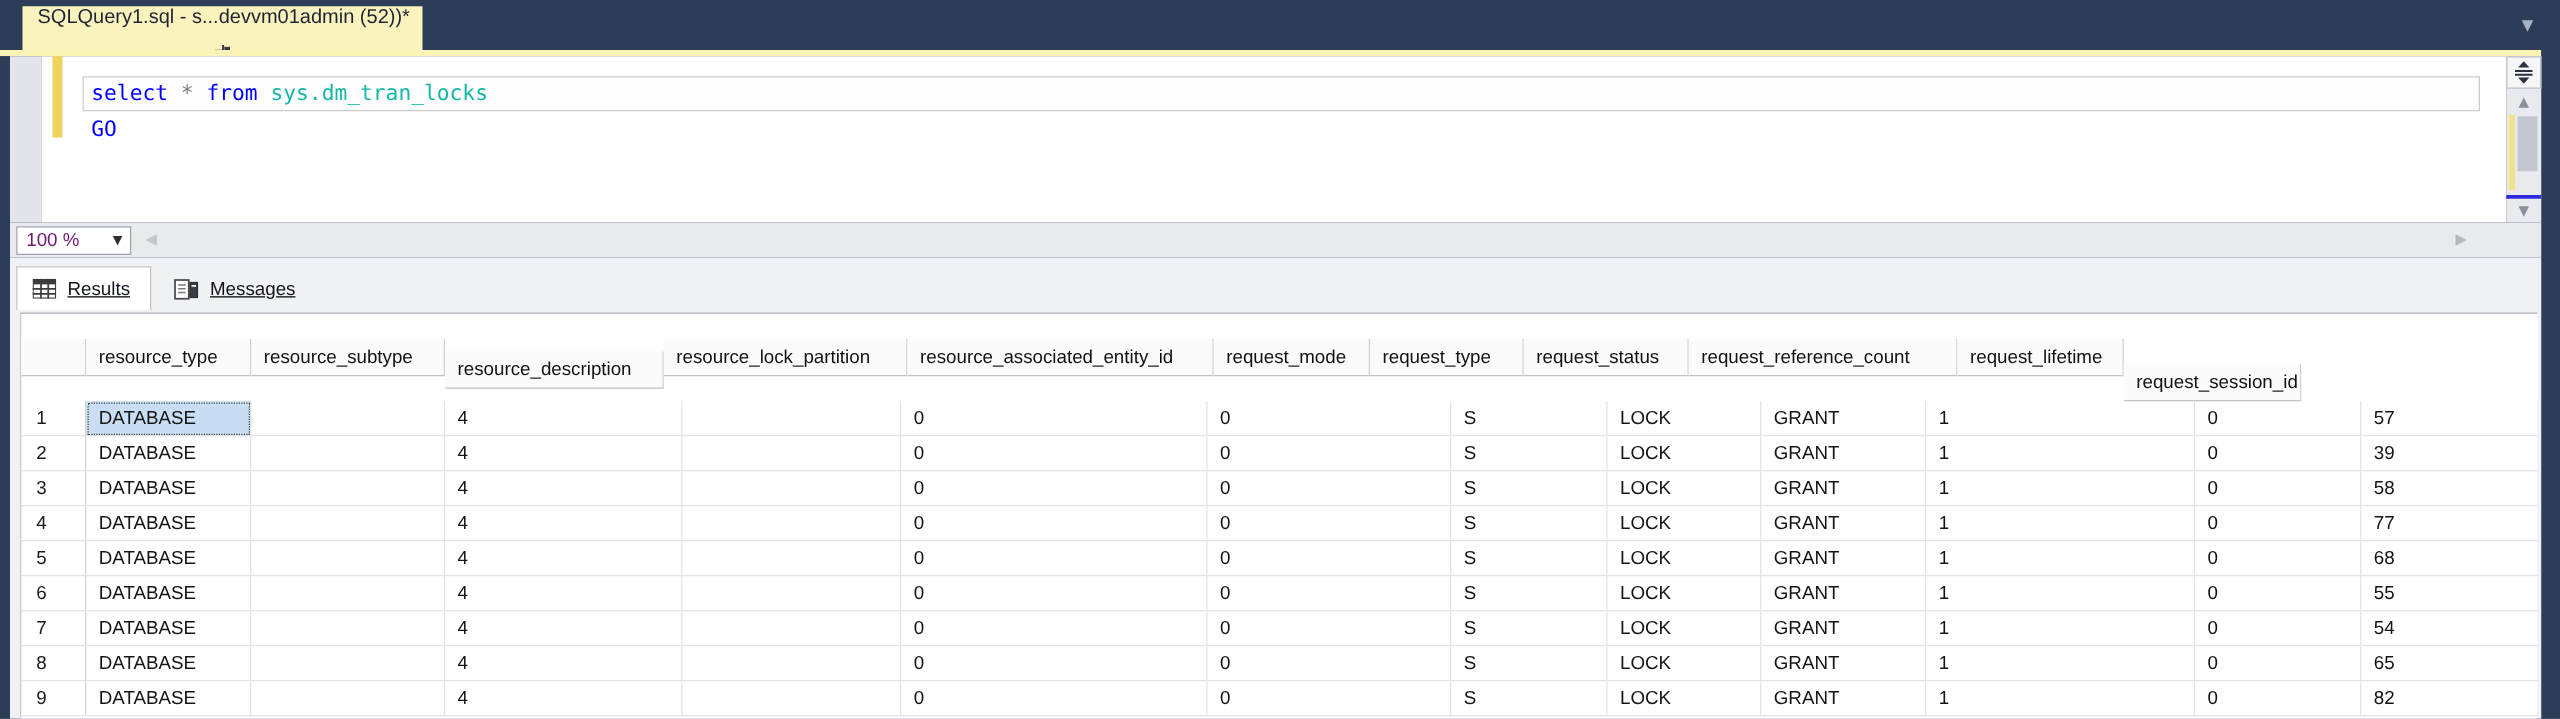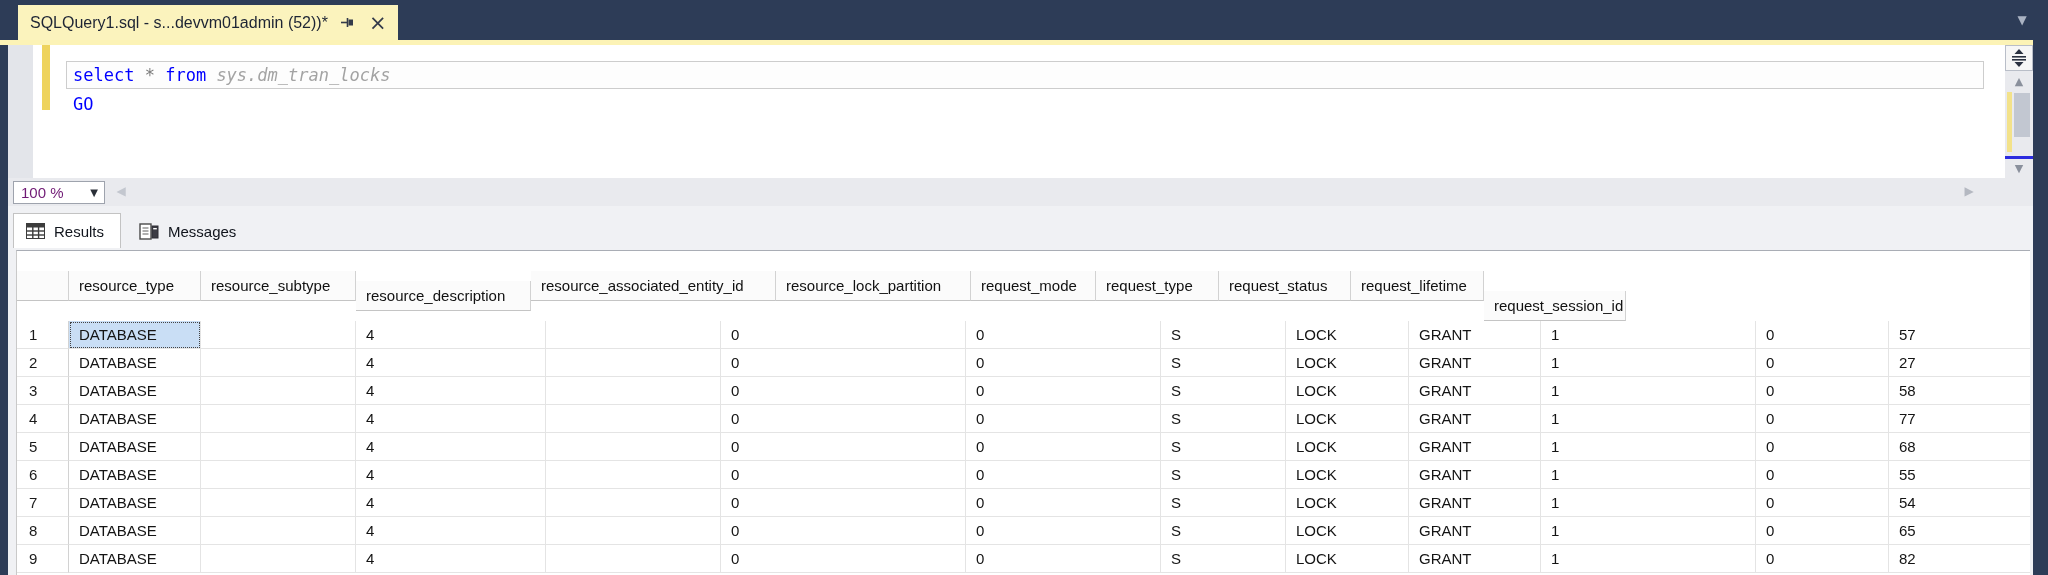--- a/index.html
+++ b/index.html
@@ -3,21 +3,21 @@
 <meta charset="utf-8">
 <style>
   * { margin:0; padding:0; box-sizing:border-box; }
   html,body { width:2048px; height:575px; overflow:hidden; }
   body { font-family:"Liberation Sans", sans-serif; position:relative; background:#2d3c57; }
   .abs { position:absolute; }
 
   
   .tabstrip { left:0; top:0; width:2048px; height:40px; background:#2d3c57; }
   .doc-tab { left:18px; top:5px; height:35px; background:#fbf3bd; display:flex; align-items:center;
-             padding:0 10px 0 12px; gap:10px; cursor:pointer; }
+             padding:0 10px 0 12px; gap:10px; cursor:pointer;flex-direction:column; }
   .doc-tab .title { font-size:16px; color:#1d2434; white-space:nowrap; }
   .tab-icon-btn { display:flex; align-items:center; justify-content:center; width:20px; height:20px; color:#3a4254; }
   .close-glyph { font-size:21px; line-height:20px; color:#333a4a; font-family:"DejaVu Sans", sans-serif; }
   .docwell-dropdown { left:2010px; top:13px; width:24px; height:16px; color:#aab3c3;
                       font-size:12px; font-family:"DejaVu Sans", sans-serif; text-align:center; cursor:pointer; }
   .yellow-line { left:0; top:40px; width:2033px; height:5px; background:#fcf3b6; }
 
   
   .edge-left  { left:0; top:45px; width:8px; height:530px; background:#2d3c57; }
   .edge-right { left:2033px; top:40px; width:15px; height:535px; background:#2d3c57; }
@@ -49,21 +49,21 @@
                   display:flex; align-items:center; cursor:pointer; }
   .zoom-control .zlabel { font-size:15px; color:#701a75; padding-left:7px; flex:1; }
   .zoom-control .zarrow { font-size:10px; color:#2a2f38; padding-right:6px; font-family:"DejaVu Sans", sans-serif; }
   .h-left  { left:112px; top:184px; width:18px; height:16px; color:#c3c7cf; font-size:12px; text-align:center;
              font-family:"DejaVu Sans", sans-serif; cursor:pointer; }
   .h-right { left:1960px; top:184px; width:18px; height:16px; color:#b4b8c1; font-size:12px; text-align:center;
              font-family:"DejaVu Sans", sans-serif; cursor:pointer; }
 
   
   .results-pane { left:8px; top:206px; width:2025px; height:369px; background:#f0f1f4; }
-  .rtab { top:213px; height:35px; display:flex; align-items:center; gap:9px; padding:0 16px 0 12px; cursor:pointer; }
+  .rtab { top:213px; height:35px; display:flex; align-items:center; gap:9px; padding:0 16px 0 12px; cursor:pointer;text-decoration:underline; }
   .rtab .rlabel { font-size:15px; color:#10141c; white-space:nowrap; }
   .rtab-results { left:13px; background:#ffffff; border:1px solid #c3c3c3; border-bottom:none; z-index:2; }
   .rtab-messages { left:127px; top:215px; height:33px; }
 
   
   .grid { left:16px; top:250px; width:2014px; height:325px; background:#ffffff;
           border-top:1px solid #a9adb5; border-left:1px solid #c9c9c9; overflow:hidden; }
   .grow { display:flex;align-items:center; }
   .gcell { flex:none; overflow:hidden; white-space:nowrap; font-size:15px; color:#141414;
            padding:0 6px 0 10px; display:flex; align-items:center; }
@@ -96,21 +96,21 @@
 <div class="abs docwell-dropdown">▼</div>
 <div class="abs yellow-line"></div>
 
 <div class="abs edge-left"></div>
 <div class="abs edge-right"></div>
 
 <div class="abs gutter"></div>
 <div class="abs editor"></div>
 <div class="abs change-bar"></div>
 <div class="abs stmt-box"></div>
-<div class="abs code-line code-line-0"><span style="color: rgb(0, 0, 255);">select</span><span style="color: rgb(0, 0, 0);"> </span><span style="color: rgb(122, 122, 122);">*</span><span style="color: rgb(0, 0, 0);"> </span><span style="color: rgb(0, 0, 255);">from</span><span style="color: rgb(0, 0, 0);"> </span><span style="color: #a3a3a3; font-style: italic;">sys.dm_tran_locks</span></div>
+<div class="abs code-line code-line-0"><span style="color: rgb(0, 0, 255);">select</span><span style="color: rgb(0, 0, 0);"> </span><span style="color: rgb(122, 122, 122);">*</span><span style="color: rgb(0, 0, 0);"> </span><span style="color: rgb(0, 0, 255);">from</span><span style="color: rgb(0, 0, 0);"> </span><span style="color: #14b8a6;">sys.dm_tran_locks</span></div>
 <div class="abs code-line code-line-1"><span style="color: rgb(0, 0, 255);">GO</span></div>
 
 <div class="abs vscroll"></div>
 <div class="abs split-btn">
   <svg width="16" height="18" viewBox="0 0 16 18">
     <g fill="#2a3140">
       <polygon points="8,0 12.5,5 3.5,5"></polygon>
       <rect x="1" y="7" width="14" height="1.6"></rect>
       <rect x="1" y="10" width="14" height="1.6"></rect>
       <polygon points="8,18 12.5,13 3.5,13"></polygon>
@@ -158,25 +158,26 @@
   </span>
   <span class="rlabel">Messages</span>
 </div>
 
 <div class="abs grid">
     <div class="grow ghead">
       <div class="gcell" style="width: 52px;"></div>
       <div class="gcell" style="width: 132px;">resource_type</div>
       <div class="gcell" style="width: 155px;">resource_subtype</div>
       <div class="gcell" style="width: 175px; margin-top: 20px;">resource_description</div>
+      <div class="gcell" style="width: 195px;">resource_lock_partition</div>
       <div class="gcell" style="width: 245px;">resource_associated_entity_id</div>
-      <div class="gcell" style="width: 195px;">resource_lock_partition</div>
       <div class="gcell" style="width: 125px;">request_mode</div>
       <div class="gcell" style="width: 123px;">request_type</div>
       <div class="gcell" style="width: 132px;">request_status</div>
+      <div class="gcell" style="width: 215px;">request_reference_count</div>
       <div class="gcell" style="width: 133px;">request_lifetime</div>
       <div class="gcell" style="width: 142px; margin-top: 40px;">request_session_id</div>
     </div>
     <div class="grow gbody">
       <div class="gcell rownum" style="width: 52px;">1</div>
       <div class="gcell sel" style="width: 132px;">DATABASE</div>
       <div class="gcell" style="width: 155px;"></div>
       <div class="gcell" style="width: 190px;">4</div>
       <div class="gcell" style="width: 175px;"></div>
       <div class="gcell" style="width: 245px;">0</div>
@@ -194,21 +195,21 @@
       <div class="gcell" style="width: 155px;"></div>
       <div class="gcell" style="width: 190px;">4</div>
       <div class="gcell" style="width: 175px;"></div>
       <div class="gcell" style="width: 245px;">0</div>
       <div class="gcell" style="width: 195px;">0</div>
       <div class="gcell" style="width: 125px;">S</div>
       <div class="gcell" style="width: 123px;">LOCK</div>
       <div class="gcell" style="width: 132px;">GRANT</div>
       <div class="gcell" style="width: 215px;">1</div>
       <div class="gcell" style="width: 133px;">0</div>
-      <div class="gcell" style="width: 142px;">27</div>
+      <div class="gcell" style="width: 142px;">39</div>
     </div>
     <div class="grow gbody">
       <div class="gcell rownum" style="width: 52px;">3</div>
       <div class="gcell" style="width: 132px;">DATABASE</div>
       <div class="gcell" style="width: 155px;"></div>
       <div class="gcell" style="width: 190px;">4</div>
       <div class="gcell" style="width: 175px;"></div>
       <div class="gcell" style="width: 245px;">0</div>
       <div class="gcell" style="width: 195px;">0</div>
       <div class="gcell" style="width: 125px;">S</div>

